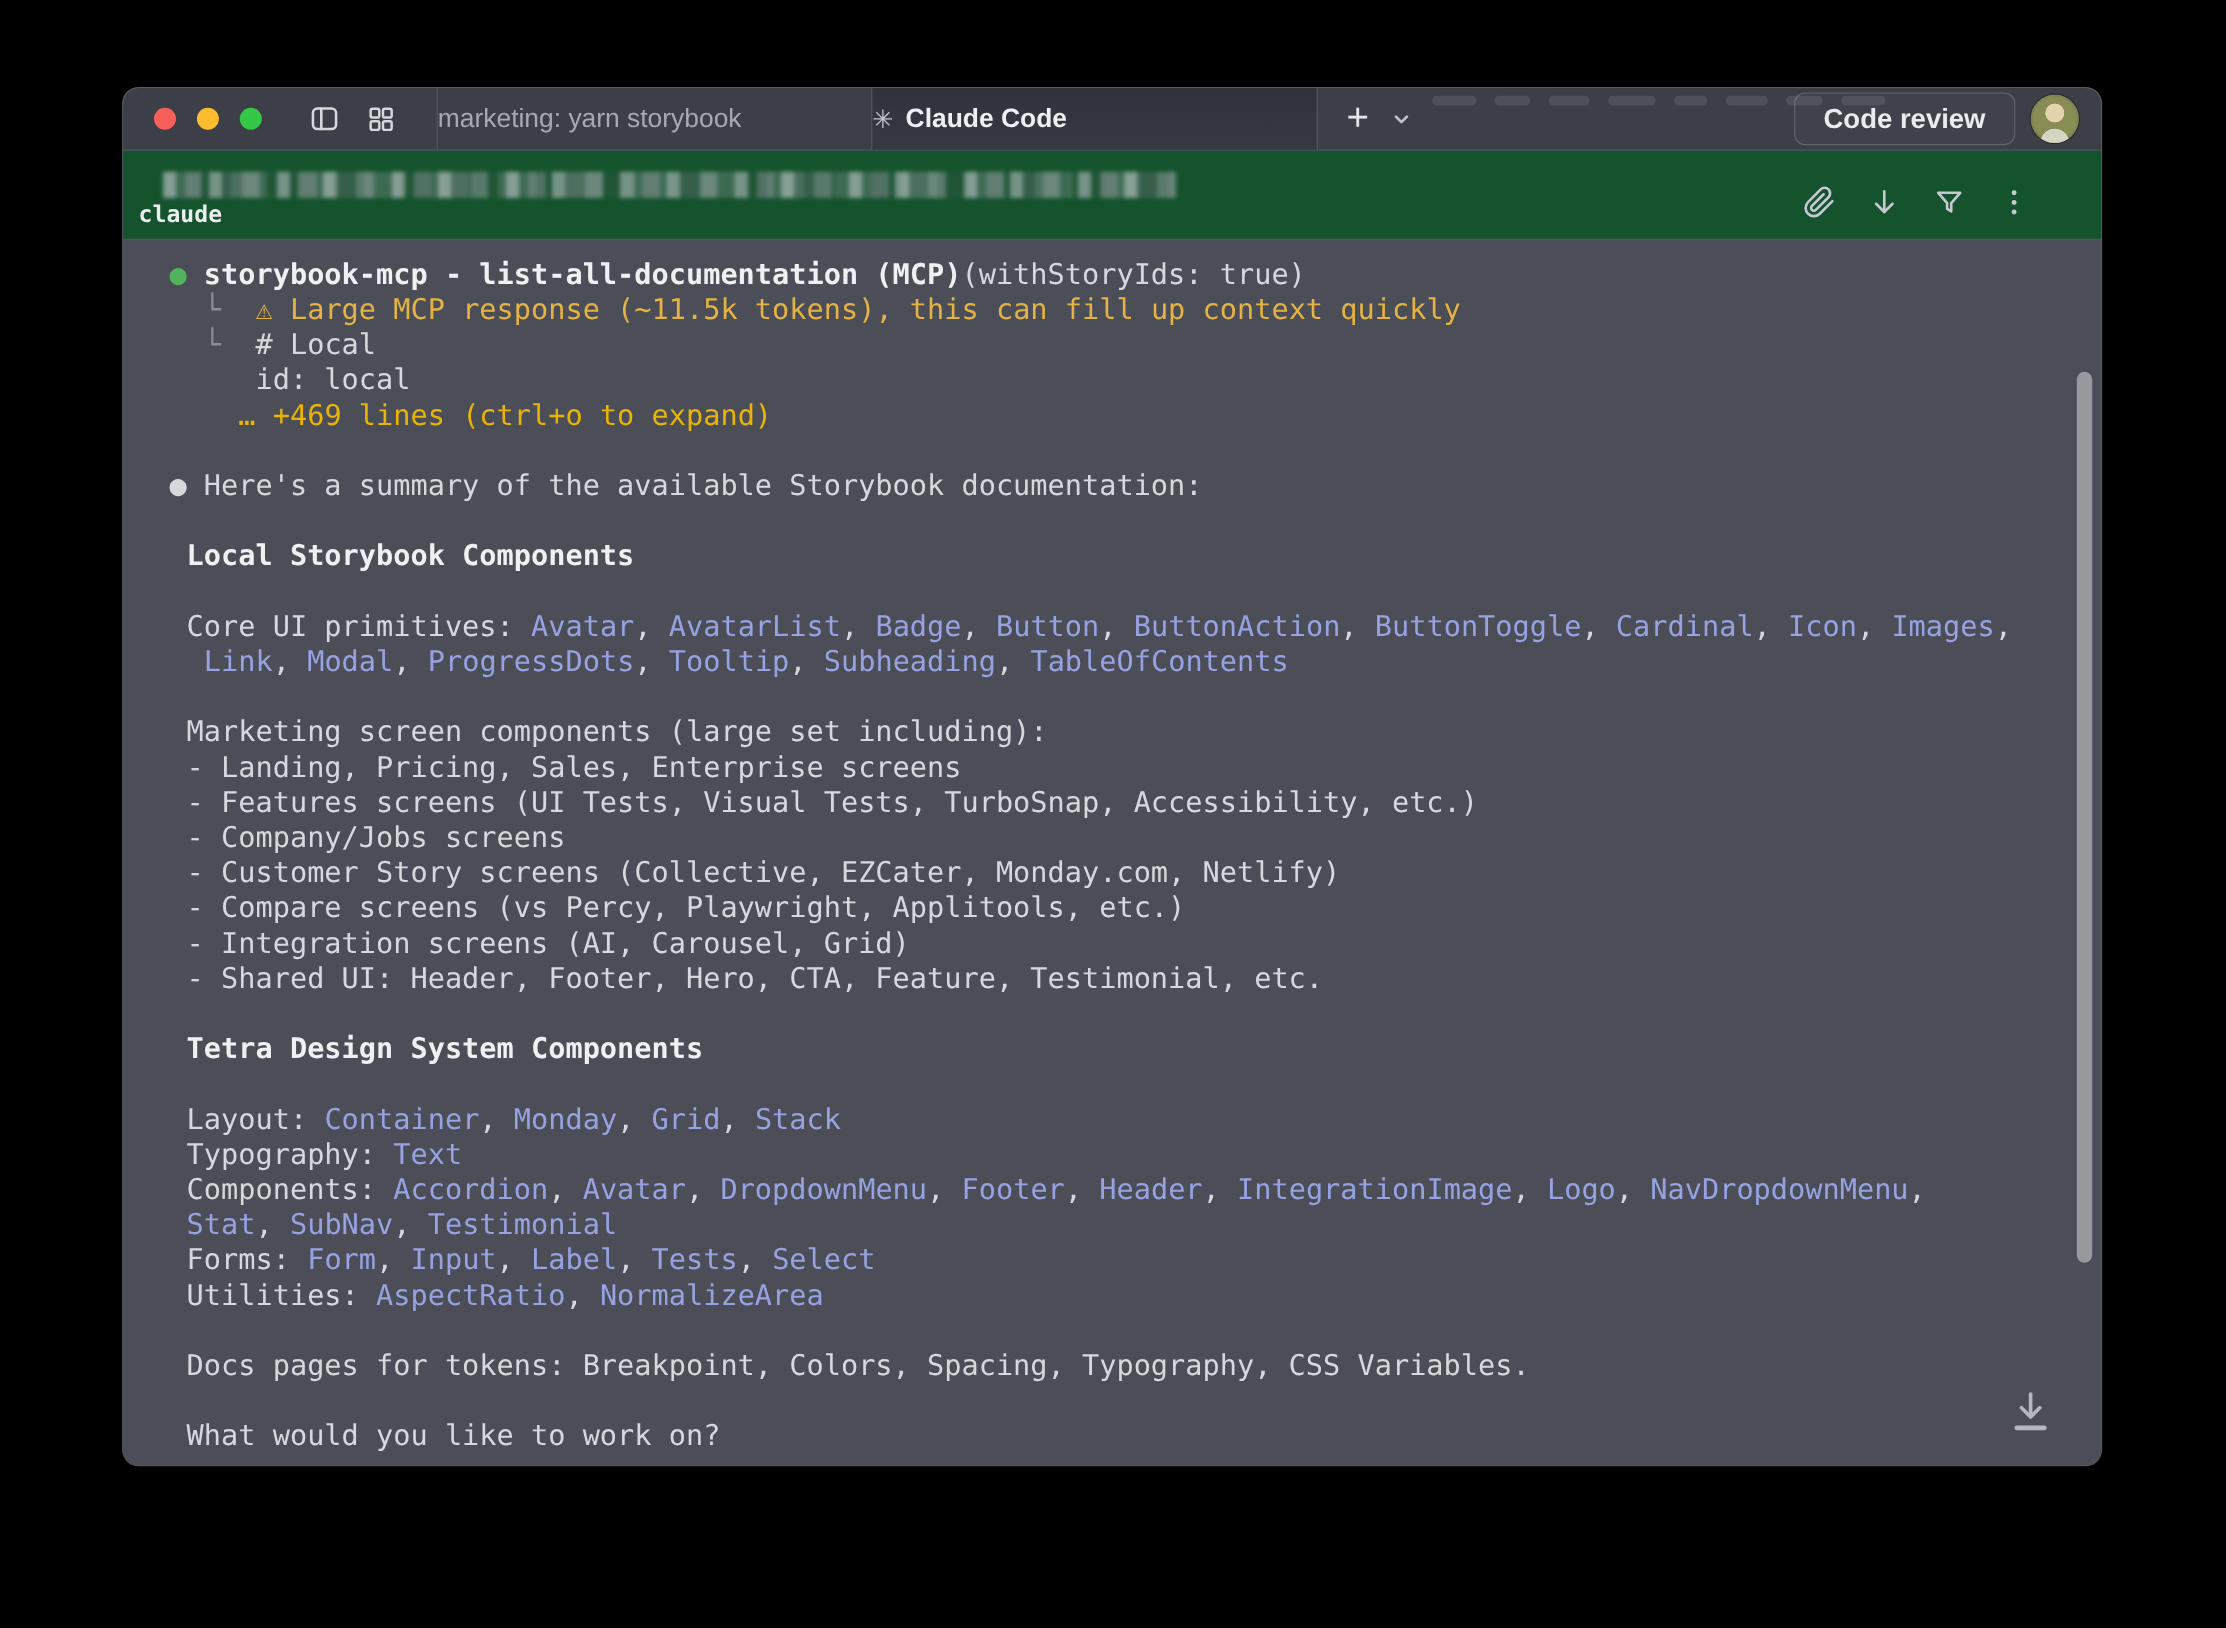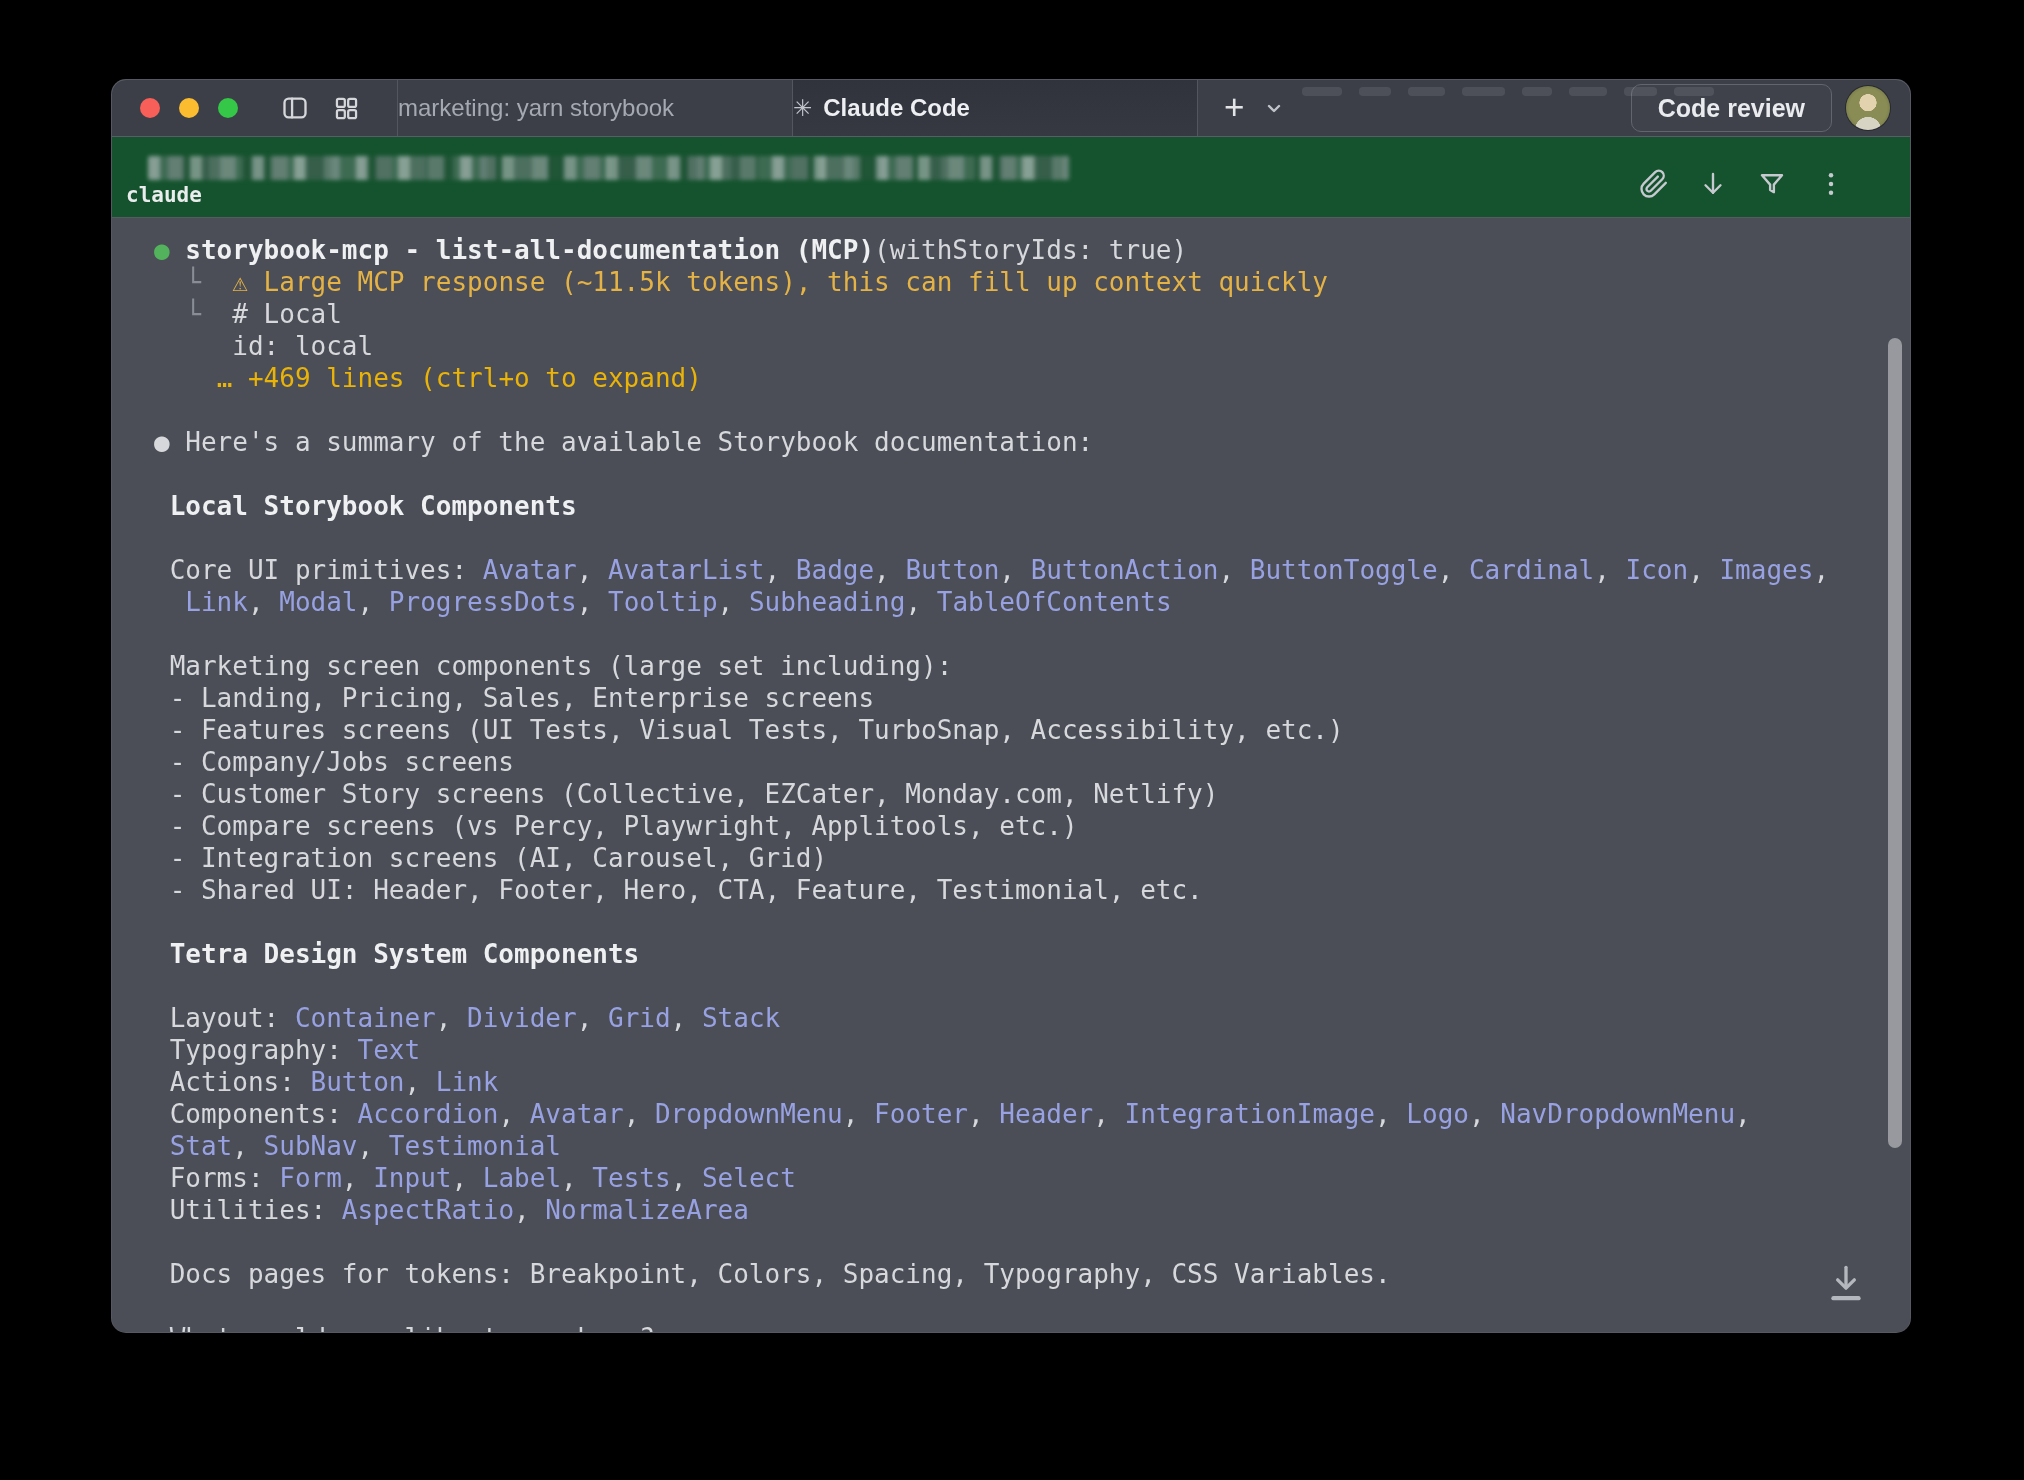--- a/index.html
+++ b/index.html
@@ -195,23 +195,22 @@
         <div class="tline"><span class="sg-n"> - Landing, Pricing, Sales, Enterprise screens</span></div>
         <div class="tline"><span class="sg-n"> - Features screens (UI Tests, Visual Tests, TurboSnap, Accessibility, etc.)</span></div>
         <div class="tline"><span class="sg-n"> - Company/Jobs screens</span></div>
         <div class="tline"><span class="sg-n"> - Customer Story screens (Collective, EZCater, Monday.com, Netlify)</span></div>
         <div class="tline"><span class="sg-n"> - Compare screens (vs Percy, Playwright, Applitools, etc.)</span></div>
         <div class="tline"><span class="sg-n"> - Integration screens (AI, Carousel, Grid)</span></div>
         <div class="tline"><span class="sg-n"> - Shared UI: Header, Footer, Hero, CTA, Feature, Testimonial, etc.</span></div>
         <div class="tline"></div>
         <div class="tline"><span class="sg-b"> Tetra Design System Components</span></div>
         <div class="tline"></div>
-        <div class="tline"><span class="sg-n"> Layout: </span><span class="sg-l">Container</span><span class="sg-n">, </span><span class="sg-l">Divider</span><span class="sg-n">, </span><span class="sg-l">Grid</span><span class="sg-n">, </span><span class="sg-l">Stack</span></div>
+        <div class="tline"><span class="sg-n"> Layout: </span><span class="sg-l">Container</span><span class="sg-n">, </span><span class="sg-l">Monday</span><span class="sg-n">, </span><span class="sg-l">Grid</span><span class="sg-n">, </span><span class="sg-l">Stack</span></div>
         <div class="tline"><span class="sg-n"> Typography: </span><span class="sg-l">Text</span></div>
-        <div class="tline"><span class="sg-n"> Actions: </span><span class="sg-l">Button</span><span class="sg-n">, </span><span class="sg-l">Link</span></div>
         <div class="tline"><span class="sg-n"> Components: </span><span class="sg-l">Accordion</span><span class="sg-n">, </span><span class="sg-l">Avatar</span><span class="sg-n">, </span><span class="sg-l">DropdownMenu</span><span class="sg-n">, </span><span class="sg-l">Footer</span><span class="sg-n">, </span><span class="sg-l">Header</span><span class="sg-n">, </span><span class="sg-l">IntegrationImage</span><span class="sg-n">, </span><span class="sg-l">Logo</span><span class="sg-n">, </span><span class="sg-l">NavDropdownMenu</span><span class="sg-n">,</span></div>
         <div class="tline"><span class="sg-n"> </span><span class="sg-l">Stat</span><span class="sg-n">, </span><span class="sg-l">SubNav</span><span class="sg-n">, </span><span class="sg-l">Testimonial</span></div>
         <div class="tline"><span class="sg-n"> Forms: </span><span class="sg-l">Form</span><span class="sg-n">, </span><span class="sg-l">Input</span><span class="sg-n">, </span><span class="sg-l">Label</span><span class="sg-n">, </span><span class="sg-l">Tests</span><span class="sg-n">, </span><span class="sg-l">Select</span></div>
         <div class="tline"><span class="sg-n"> Utilities: </span><span class="sg-l">AspectRatio</span><span class="sg-n">, </span><span class="sg-l">NormalizeArea</span></div>
         <div class="tline"></div>
         <div class="tline"><span class="sg-n"> Docs pages for tokens: Breakpoint, Colors, Spacing, Typography, CSS Variables.</span></div>
         <div class="tline"></div>
         <div class="tline"><span class="sg-n"> What would you like to work on?</span></div>
       </div>
     <span class="scroll-bottom">

